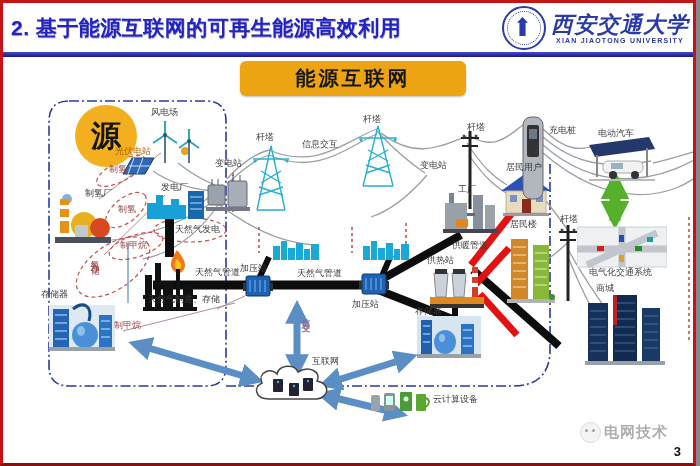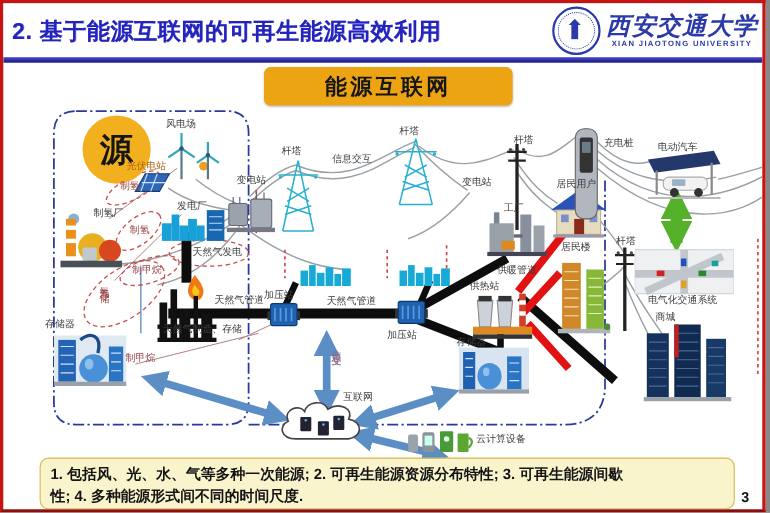--- a/index.html
+++ b/index.html
@@ -594,19 +594,19 @@
     <div class="lab" style="left:449px;top:238px">供暖管道</div>
     <div class="lab" style="left:424px;top:253px">供热站</div>
     <div class="lab" style="left:412px;top:304px">存储器</div>
     <div class="lab" style="left:593px;top:281px">商城</div>
     <div class="lab" style="left:586px;top:265px">电气化交通系统</div>
     <div class="lab purple v" style="left:297px;top:308px">信息交互</div>
     <div class="lab" style="left:309px;top:354px">互联网</div>
     <div class="lab" style="left:430px;top:392px">云计算设备</div>
   </div>
 
-  <div class="foot-box">
-    <div>1. 包括风、光、水、气等多种一次能源; 2. 可再生能源资源分布特性; 3. 可再生能源间歇</div>
-    <div>性; 4. 多种能源形式间不同的时间尺度.</div>
+  <div class="watermark">
+    <div class="wm-icon"></div>
+    <span class="wm-text">电网技术</span>
   </div>
   <div class="page-num">3</div>
 
 </div>
 
 </body></html>

